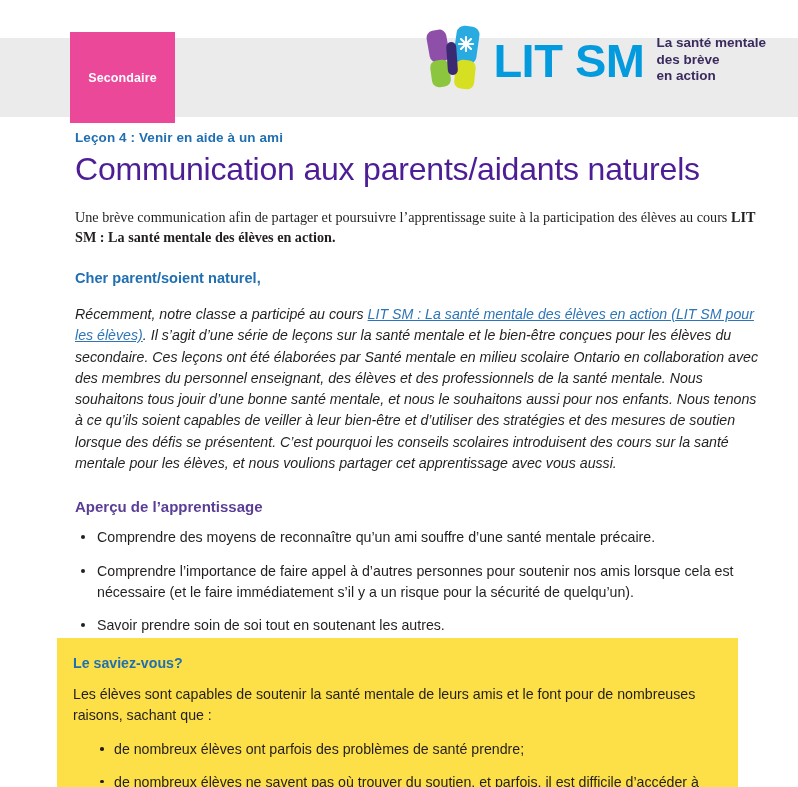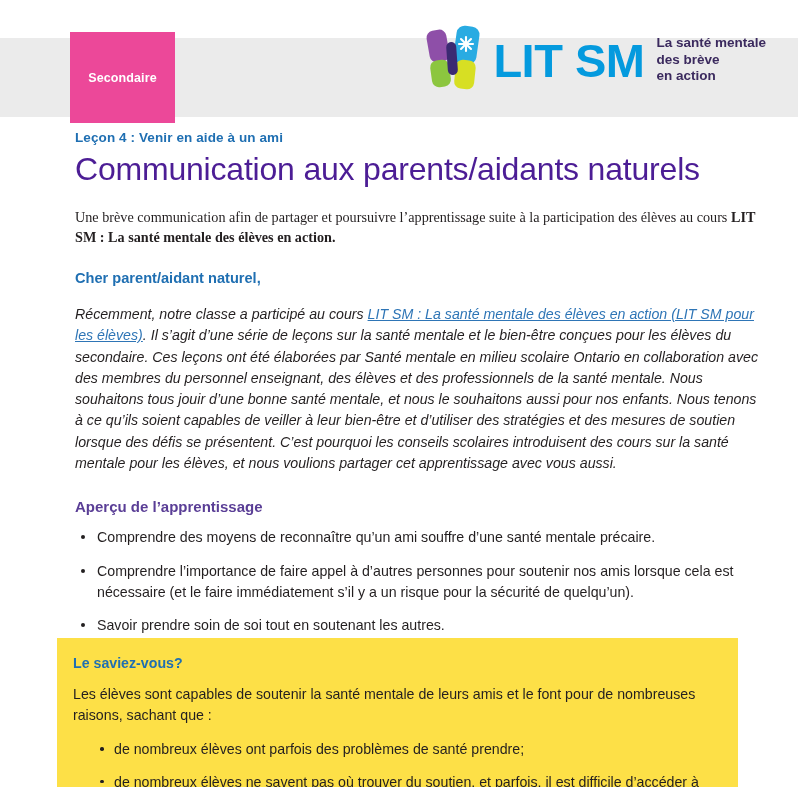--- a/index.html
+++ b/index.html
@@ -239,21 +239,21 @@
 </div>
 
 <div class="content">
 
   <p class="eyebrow">Leçon 4 : Venir en aide à un ami</p>
 
   <h1 class="page-title">Communication aux parents/aidants naturels</h1>
 
   <p class="intro"><span>Une brève communication afin de partager et poursuivre l’apprentissage suite à la participation des élèves au cours </span><b>LIT SM : La santé mentale des élèves en action.</b></p>
 
-  <p class="salutation">Cher parent/aidant naturel,</p>
+  <p class="salutation">Cher parent/soient naturel,</p>
 
   <p class="body-par"><span>Récemment, notre classe a participé au cours </span><a class="inline-link" href="#">LIT SM : La santé mentale des élèves en action (LIT SM pour les élèves)</a><span>. Il s’agit d’une série de leçons sur la santé mentale et le bien-être conçues pour les élèves du secondaire. Ces leçons ont été élaborées par Santé mentale en milieu scolaire Ontario en collaboration avec des membres du personnel enseignant, des élèves et des professionnels de la santé mentale. Nous souhaitons tous jouir d’une bonne santé mentale, et nous le souhaitons aussi pour nos enfants. Nous tenons à ce qu’ils soient capables de veiller à leur bien-être et d’utiliser des stratégies et des mesures de soutien lorsque des défis se présentent. C’est pourquoi les conseils scolaires introduisent des cours sur la santé mentale pour les élèves, et nous voulions partager cet apprentissage avec vous aussi.</span></p>
 
   <h2 class="section-head">Aperçu de l’apprentissage</h2>
 
   <ul class="bullets">
     <li>Comprendre des moyens de reconnaître qu’un ami souffre d’une santé mentale précaire.</li>
     <li>Comprendre l’importance de faire appel à d’autres personnes pour soutenir nos amis lorsque cela est nécessaire (et le faire immédiatement s’il y a un risque pour la sécurité de quelqu’un).</li>
     <li>Savoir prendre soin de soi tout en soutenant les autres.</li>
   </ul>

